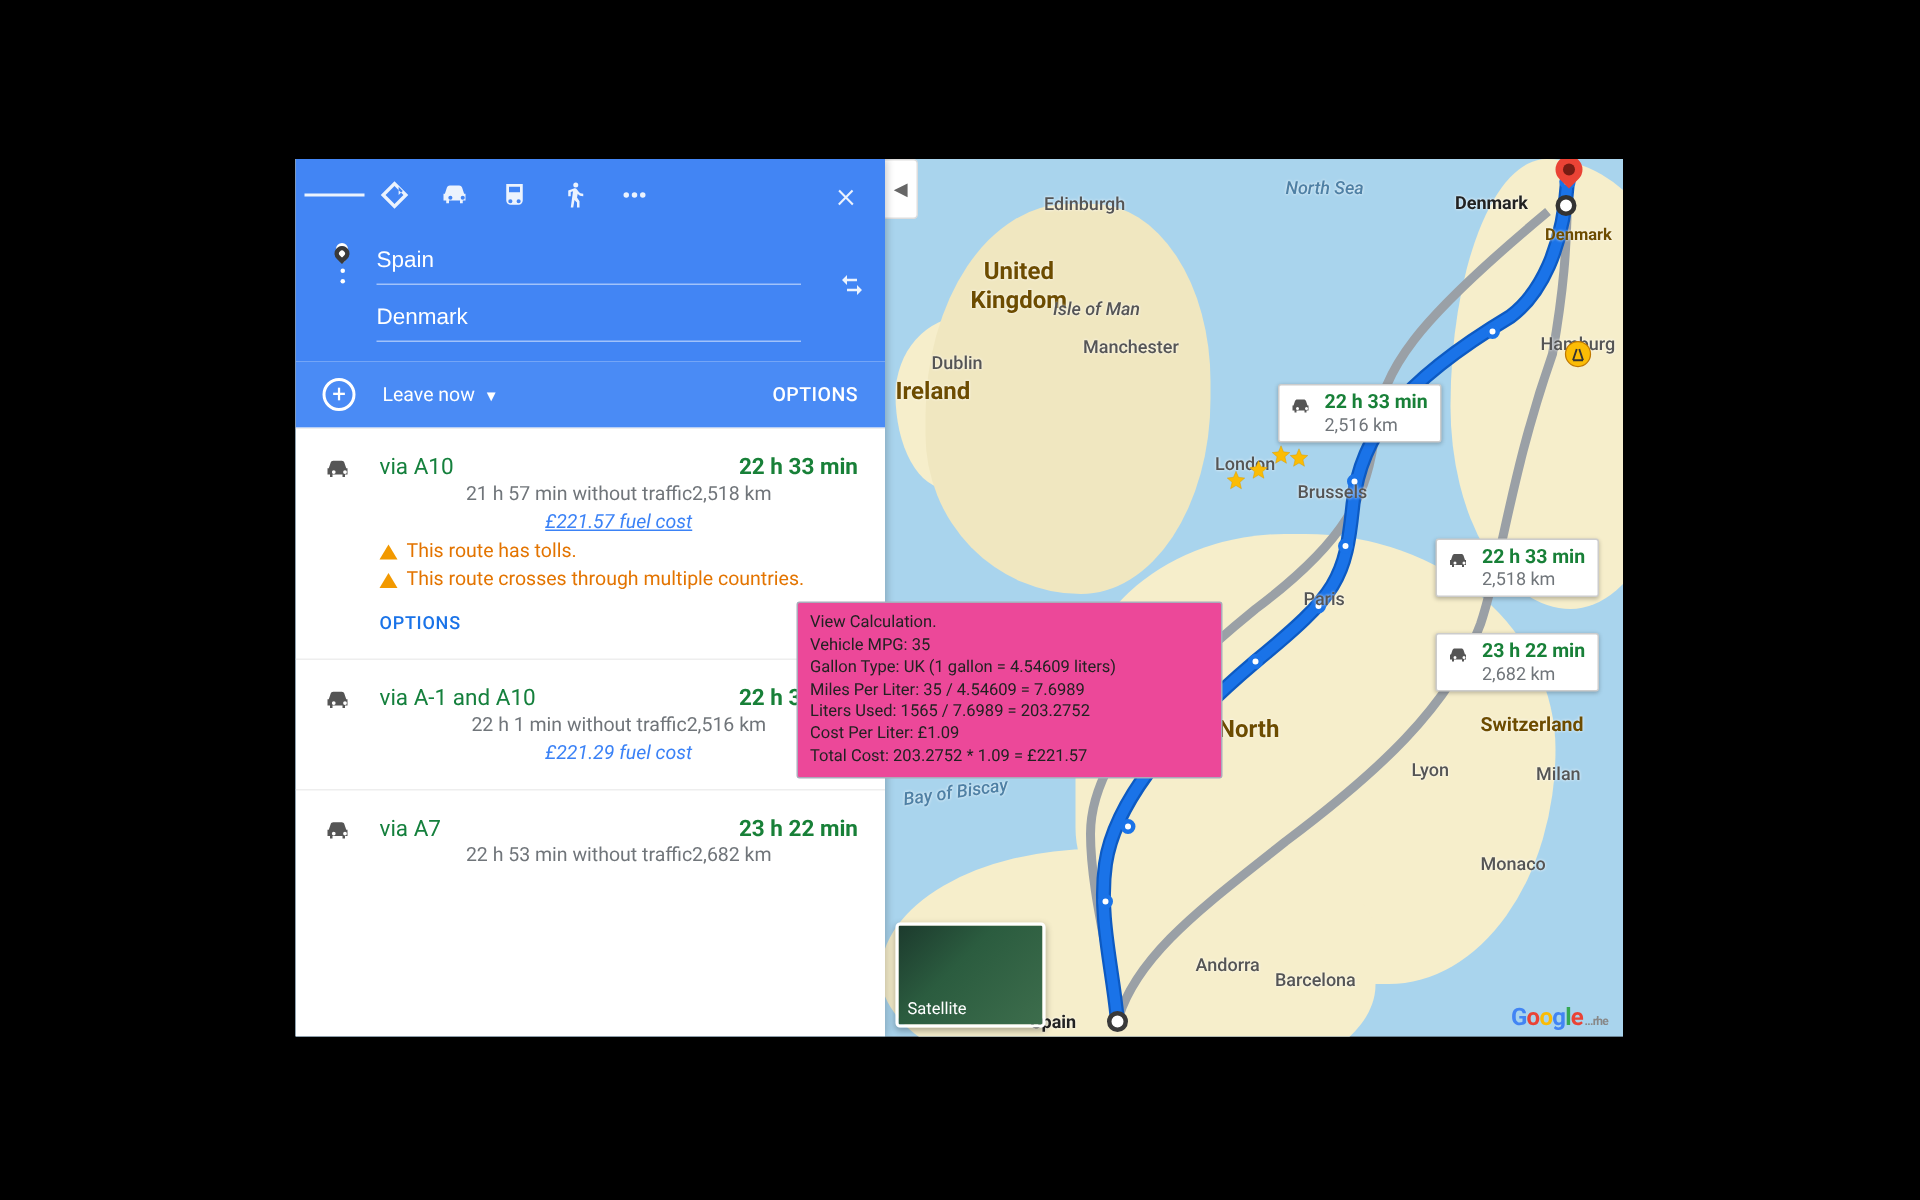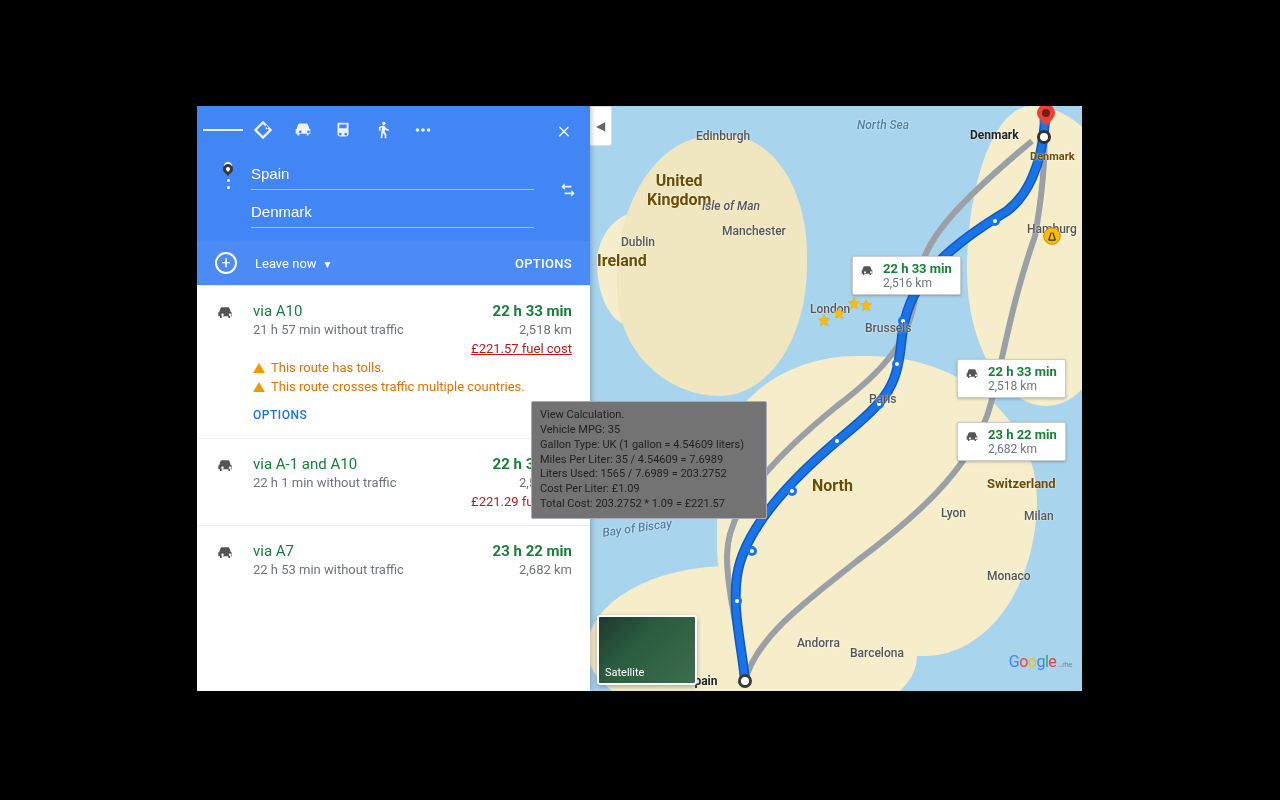--- a/index.html
+++ b/index.html
@@ -33,22 +33,22 @@
   .leave-bar .chev{margin-left:6px;font-size:10px;}
   .leave-bar .optlabel{margin-left:auto;font-weight:500;letter-spacing:.3px;cursor:pointer;}
 
   
   .routes{overflow-y:auto;}
   .route{padding:16px 18px 16px 56px;border-top:1px solid #eee;position:relative;cursor:pointer;}
   .route .car-ico{position:absolute;left:18px;top:17px;color:#555;}
   .route-row{display:flex;justify-content:space-between;align-items:baseline;}
   .route-name{font-size:15px;color:#15803d;}
   .route-time{font-size:15px;font-weight:700;color:#188038;}
-  .route-sub{display:flex;justify-content:space-between;color:#70757a;font-size:13px;margin-top:2px;}
-  .fuel{color:#b91c1c;text-align:right;margin-top:2px;font-size:13px;}
+  .route-sub{display:flex;justify-content:center;color:#70757a;font-size:13px;margin-top:2px;}
+  .fuel{color:#3b82f6;text-align:right;margin-top:2px;font-size:13px;font-style:italic;}
   .fuel.underline{text-decoration:underline;}
   .warn{color:#e37400;font-size:13px;margin-top:4px;display:flex;align-items:center;gap:6px;}
   .warn .tri{display:inline-block;width:0;height:0;border-left:6px solid transparent;border-right:6px solid transparent;border-bottom:10px solid #f29900;}
   .details-link{color:#1a73e8;font-size:12px;font-weight:500;letter-spacing:.5px;margin-top:14px;display:inline-block;}
 
   
   .collapse-tab{position:absolute;left:393px;top:0;width:22px;height:40px;background:#fff;border:1px solid #ddd;border-left:0;border-radius:0 3px 3px 0;display:flex;align-items:center;justify-content:center;color:#666;z-index:5;cursor:pointer;font-size:12px;}
 
   
   .map{position:absolute;inset:0;left:0;background:#a9d4ed;}
@@ -77,26 +77,26 @@
   .dest-marker .body{width:18px;height:18px;background:#ea4335;border-radius:50% 50% 50% 0;transform:rotate(-45deg);}
   .dest-marker .hole{position:absolute;left:5px;top:5px;width:8px;height:8px;background:#761c13;border-radius:50%;}
 
   
   .bubble{position:absolute;background:#fff;border:1px solid #ccc;border-radius:2px;padding:4px 8px 4px 30px;box-shadow:0 1px 3px rgba(0,0,0,.25);font-size:12px;white-space:nowrap;}
   .bubble .car{position:absolute;left:6px;top:6px;}
   .bubble .t{font-weight:700;color:#188038;font-size:13px;}
   .bubble .d{color:#70757a;}
 
   
-  .tooltip{position:absolute;left:334px;top:295px;width:236px;background:#737373;border:1px solid #aab;border-radius:2px;padding:6px 8px;font-size:11px;line-height:1.35;color:#222;z-index:6;}
+  .tooltip{position:absolute;left:334px;top:295px;width:284px;background:#ec4899;border:1px solid #aab;border-radius:2px;padding:6px 8px;font-size:11px;line-height:1.35;color:#222;z-index:6;}
 
   
   .sat{position:absolute;left:400px;bottom:6px;width:100px;height:70px;border:2px solid #fff;border-radius:3px;background:linear-gradient(135deg,#1c3a2d,#2b5c3f 40%,#3d6d4c);box-shadow:0 2px 5px rgba(0,0,0,.3);color:#fff;font-size:11px;display:flex;align-items:flex-end;padding:4px 6px;cursor:pointer;}
 
-  .goog{position:absolute;right:10px;bottom:20px;font-size:16px;font-weight:400;letter-spacing:-.5px;margin-top:24px;}
+  .goog{position:absolute;right:10px;bottom:4px;font-size:16px;font-weight:700;letter-spacing:-.5px;margin-top:24px;}
   .goog span:nth-child(1){color:#4285f4}.goog span:nth-child(2){color:#ea4335}.goog span:nth-child(3){color:#fbbc05}.goog span:nth-child(4){color:#4285f4}.goog span:nth-child(5){color:#34a853}.goog span:nth-child(6){color:#ea4335}
   .goog .tail{font-size:8px;color:#888;margin-left:1px;}
 
   
   svg{display:block;}
   .star{width:14px;height:14px;fill:#fbbc05;stroke:#d89b00;stroke-width:.5;}
   .construction{width:20px;height:20px;}
 </style>
 </head>
 <body>
@@ -301,21 +301,21 @@
         <div class="route-sub">
             <span></span>
             <span class="fuel underline">£221.57 fuel cost</span>
           </div>
         <div class="warn">
             <span class="tri"></span>
             <span>This route has tolls.</span>
           </div>
         <div class="warn">
             <span class="tri"></span>
-            <span>This route crosses traffic multiple countries.</span>
+            <span>This route crosses through multiple countries.</span>
           </div>
         <span class="details-link">OPTIONS</span>
       </div>
 
       <div class="route">
         <svg class="car-ico" width="20" height="20" viewBox="0 0 24 24">
             <path fill="#555" d="M5 11l1.5-4.5C6.8 5.6 7.7 5 8.6 5h6.8c.9 0 1.8.6 2.1 1.5L19 11h1v5h-2v2h-2v-2H8v2H6v-2H4v-5h1zm2.5 3A1.5 1.5 0 109 12.5 1.5 1.5 0 007.5 14zm9 0A1.5 1.5 0 1018 12.5 1.5 1.5 0 0016.5 14z"></path>
           </svg>
         <div class="route-row">
           <span class="route-name">via A-1 and A10</span>

